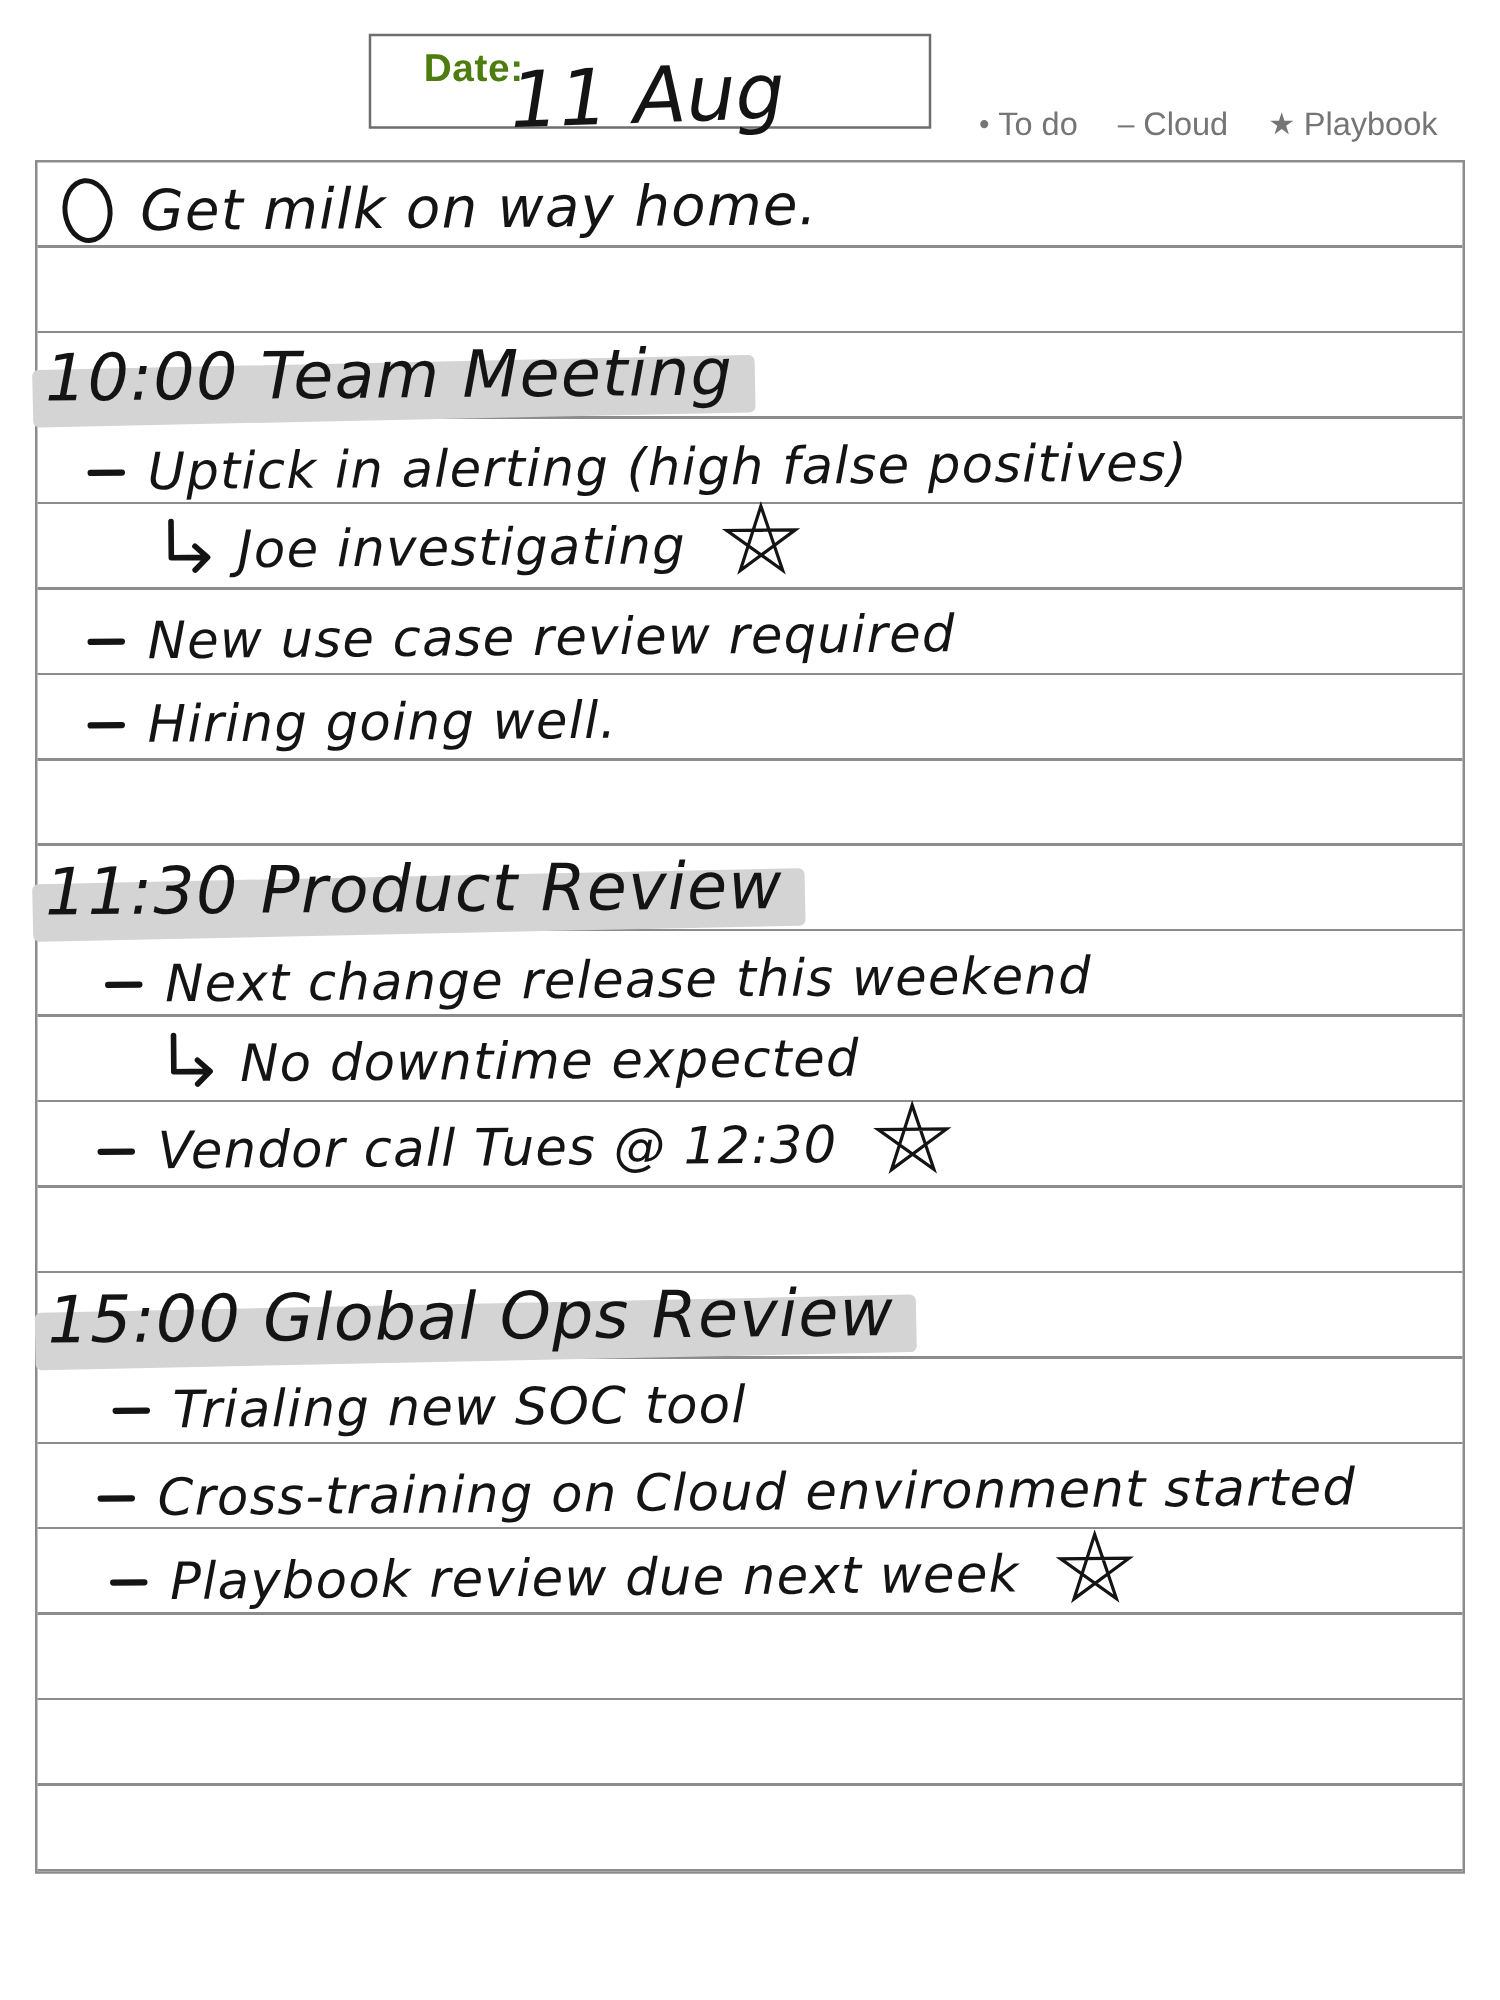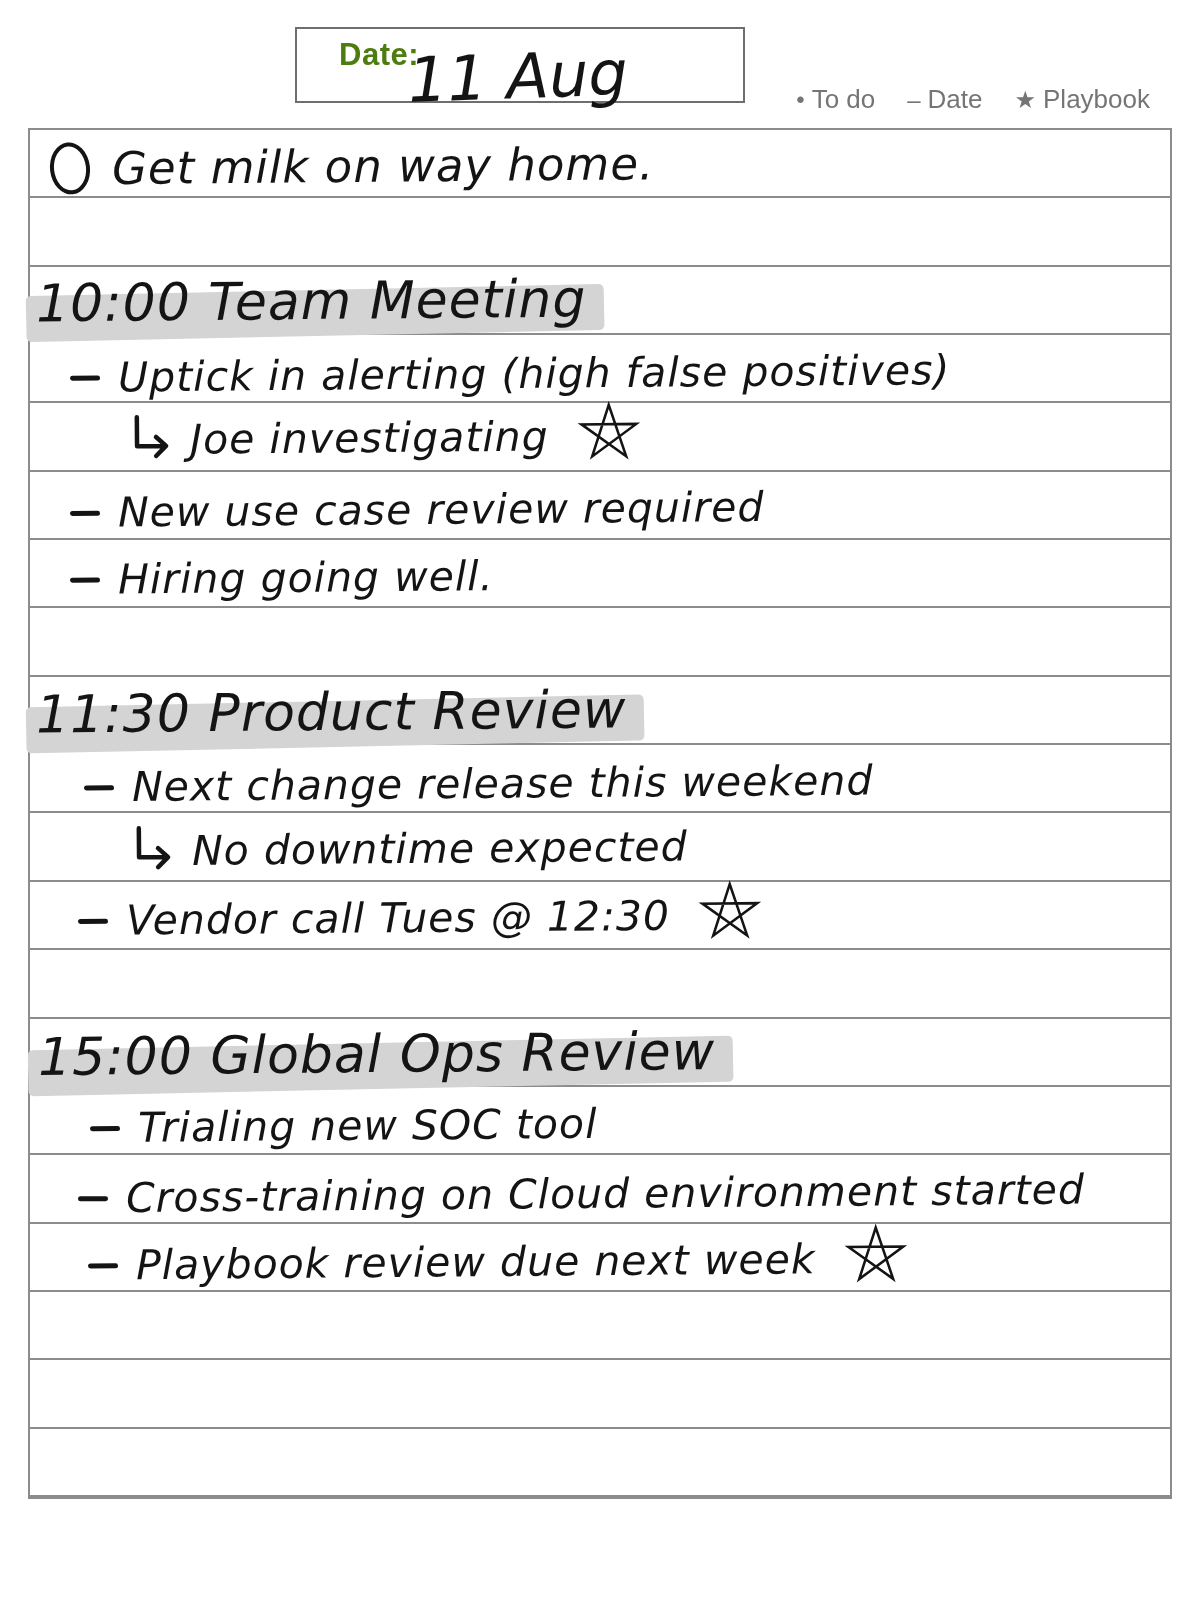--- a/index.html
+++ b/index.html
@@ -74,21 +74,21 @@
 </div>
 <div class="date-value">11 Aug</div>
 
 <div class="legend">
   <span class="item">
     <span class="sym">•</span>
     <span>To do</span>
   </span>
   <span class="item">
     <span class="sym">–</span>
-    <span>Date</span>
+    <span>Cloud</span>
   </span>
   <span class="item">
     <span class="sym">★</span>
     <span>Playbook</span>
   </span>
 </div>
 
 <div class="sheet"></div>
 
 <div class="entry todo" style="top:136px;left:44px">

